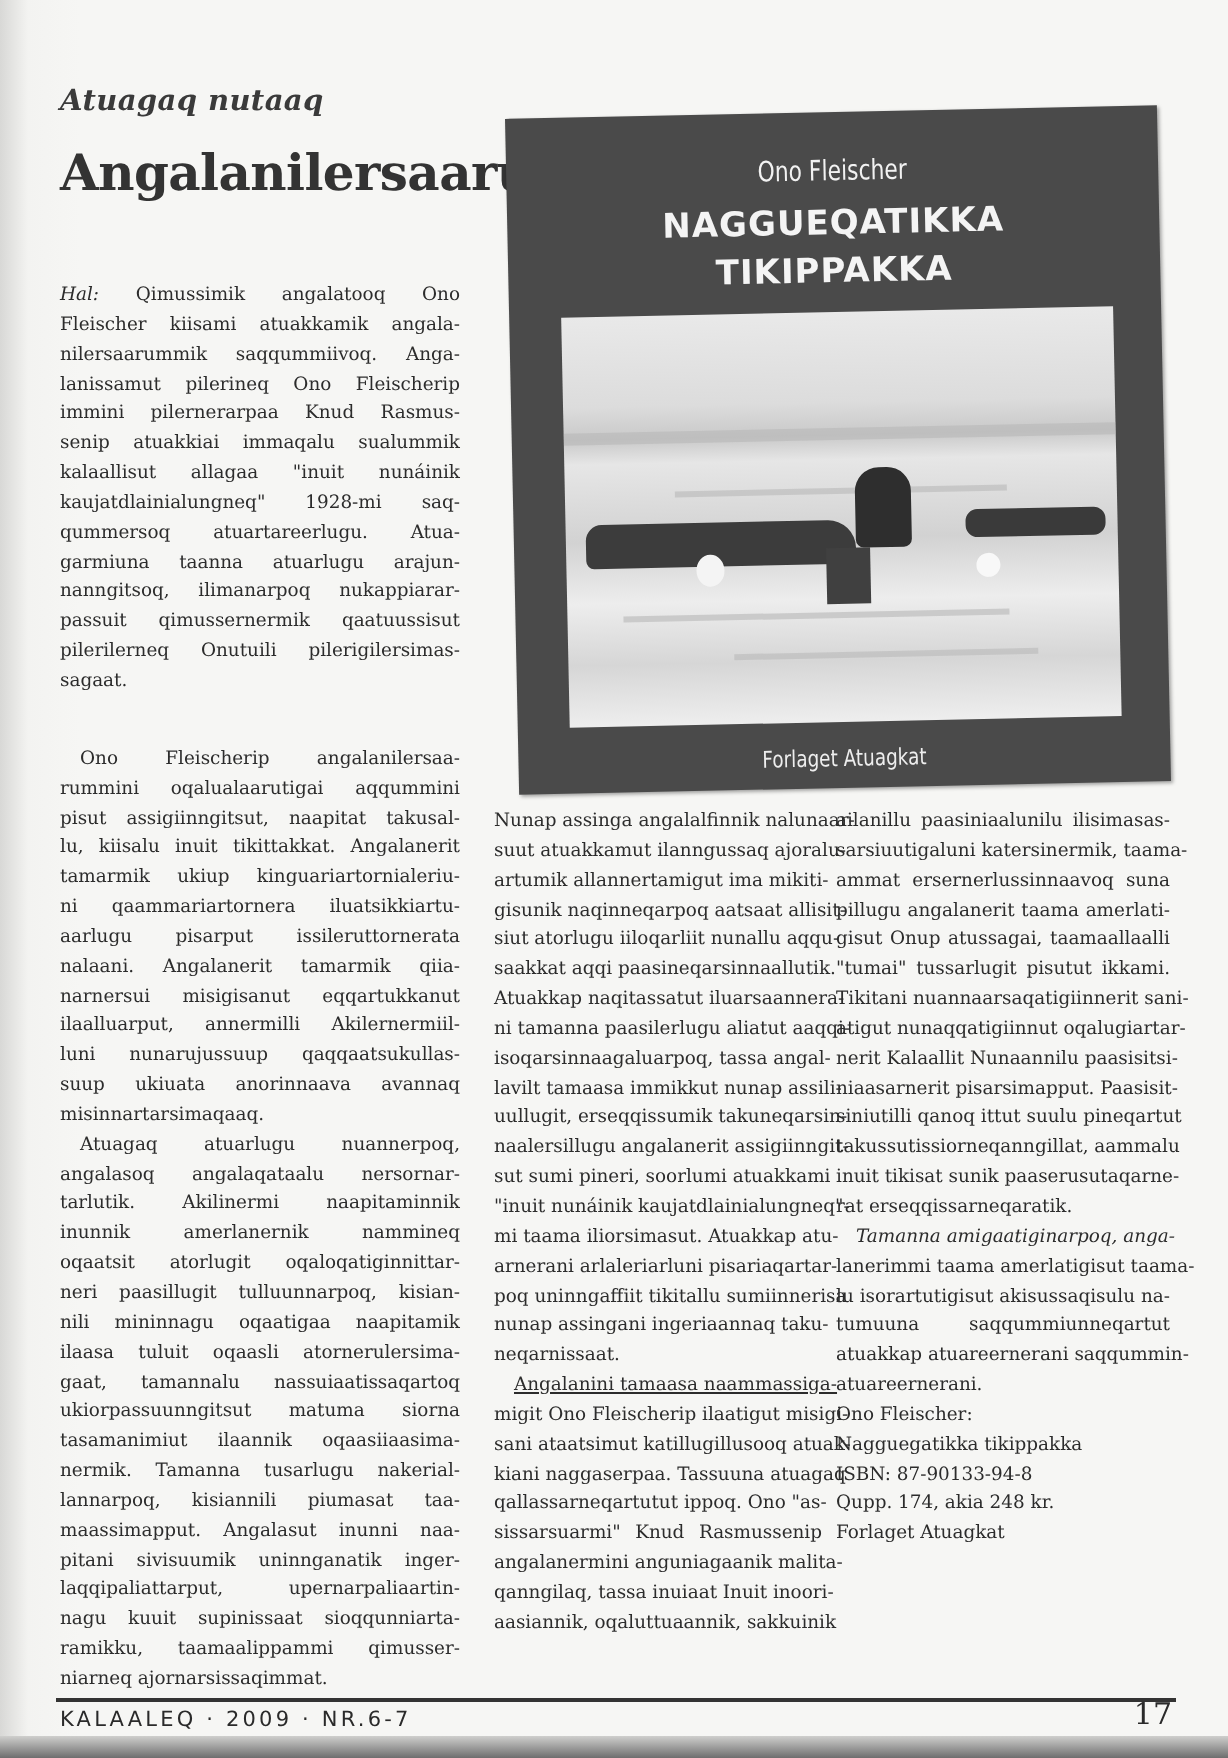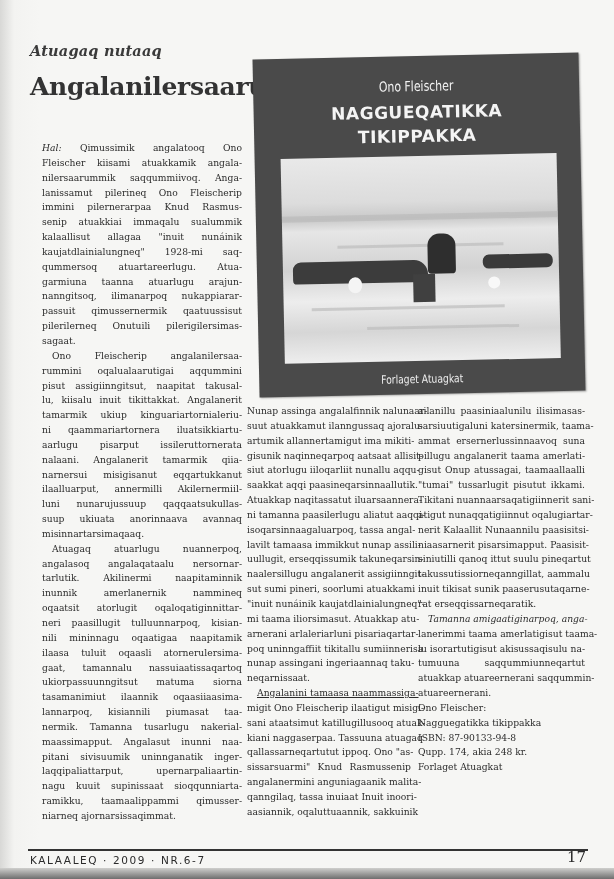--- a/index.html
+++ b/index.html
@@ -63,21 +63,21 @@
     font-family: "DejaVu Sans", sans-serif; font-size: 11.5px; color: #eeeeee;
     transform: scaleX(0.8);
   }
   .col {
     position: absolute;
     font-family: "DejaVu Serif", serif; font-size: 9.2px; line-height: 14.85px;
     color: #2c2c2c; text-align: justify;
   }
   .col p { margin: 0; }
   .col .lead { font-style: italic; }
-  .col-left { left: 42px; top: 141px; width: 200px; }
+  .col-left { left: 30px; top: 141px; width: 200px; }
   .col-mid { left: 247px; top: 404px; width: 164px; }
   .col-right { left: 418px; top: 404px; width: 167px; }
   .line { display: block; white-space: nowrap; text-align: justify; text-align-last: justify; }
   .line.last { text-align-last: left; }
   .biblio { margin-top: 14.85px; }
   .biblio .line { text-align-last: left; }
   .rule {
     position: absolute; left: 28px; top: 849px; width: 560px; height: 1.5px; background: #333;
   }
   .footer-left {
@@ -127,21 +127,21 @@
       <span class="line">kalaallisut allagaa "inuit nunáinik</span>
       <span class="line">kaujatdlainialungneq" 1928-mi saq-</span>
       <span class="line">qummersoq atuartareerlugu. Atua-</span>
       <span class="line">garmiuna taanna atuarlugu arajun-</span>
       <span class="line">nanngitsoq, ilimanarpoq nukappiarar-</span>
       <span class="line">passuit qimussernermik qaatuussisut</span>
       <span class="line">pilerilerneq Onutuili pilerigilersimas-</span>
       <span class="line last">sagaat.</span>
     </p>
     <p>
-      <span class="line" style="padding-left:10px;">Ono Fleischerip angalanilersaa-</span>
+      <span class="line" style="padding-left:10px;margin-top:24px;">Ono Fleischerip angalanilersaa-</span>
       <span class="line">rummini oqalualaarutigai aqqummini</span>
       <span class="line">pisut assigiinngitsut, naapitat takusal-</span>
       <span class="line">lu, kiisalu inuit tikittakkat. Angalanerit</span>
       <span class="line">tamarmik ukiup kinguariartornialeriu-</span>
       <span class="line">ni qaammariartornera iluatsikkiartu-</span>
       <span class="line">aarlugu pisarput issileruttornerata</span>
       <span class="line">nalaani. Angalanerit tamarmik qiia-</span>
       <span class="line">narnersui misigisanut eqqartukkanut</span>
       <span class="line">ilaalluarput, annermilli Akilernermiil-</span>
       <span class="line">luni nunarujussuup qaqqaatsukullas-</span>
@@ -153,22 +153,22 @@
       <span class="line">angalasoq angalaqataalu nersornar-</span>
       <span class="line">tarlutik. Akilinermi naapitaminnik</span>
       <span class="line">inunnik amerlanernik nammineq</span>
       <span class="line">oqaatsit atorlugit oqaloqatiginnittar-</span>
       <span class="line">neri paasillugit tulluunnarpoq, kisian-</span>
       <span class="line">nili mininnagu oqaatigaa naapitamik</span>
       <span class="line">ilaasa tuluit oqaasli atornerulersima-</span>
       <span class="line">gaat, tamannalu nassuiaatissaqartoq</span>
       <span class="line">ukiorpassuunngitsut matuma siorna</span>
       <span class="line">tasamanimiut ilaannik oqaasiiaasima-</span>
+      <span class="line">nermik. Tamanna tusarlugu nakerial-</span>
       <span class="line">lannarpoq, kisiannili piumasat taa-</span>
-      <span class="line">nermik. Tamanna tusarlugu nakerial-</span>
       <span class="line">maassimapput. Angalasut inunni naa-</span>
       <span class="line">pitani sivisuumik uninnganatik inger-</span>
       <span class="line">laqqipaliattarput, upernarpaliaartin-</span>
       <span class="line">nagu kuuit supinissaat sioqqunniarta-</span>
       <span class="line">ramikku, taamaalippammi qimusser-</span>
       <span class="line last">niarneq ajornarsissaqimmat.</span>
     </p>
   </div>
 
   <div class="col col-mid">

